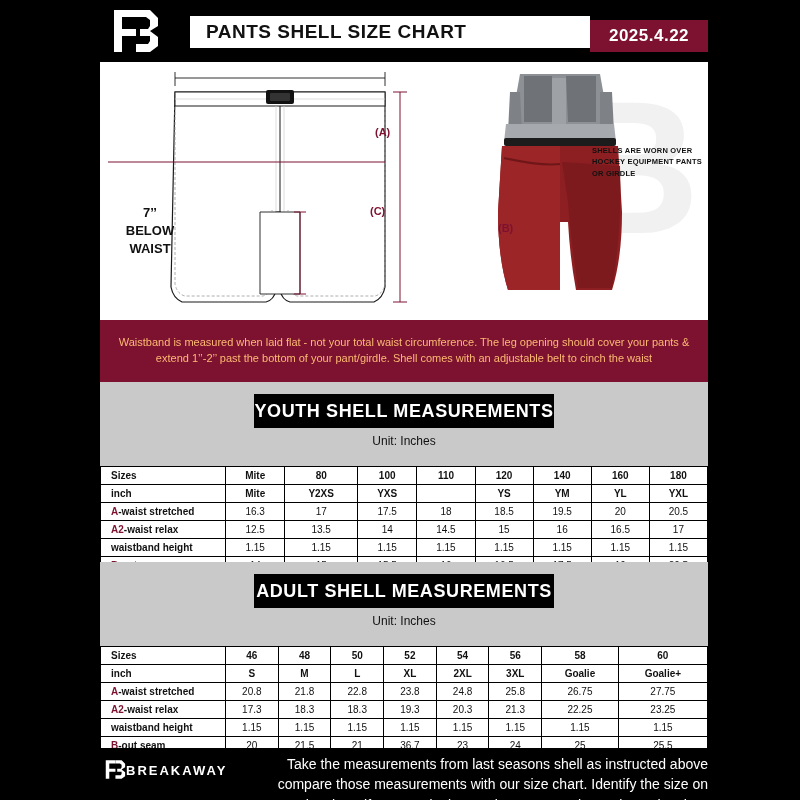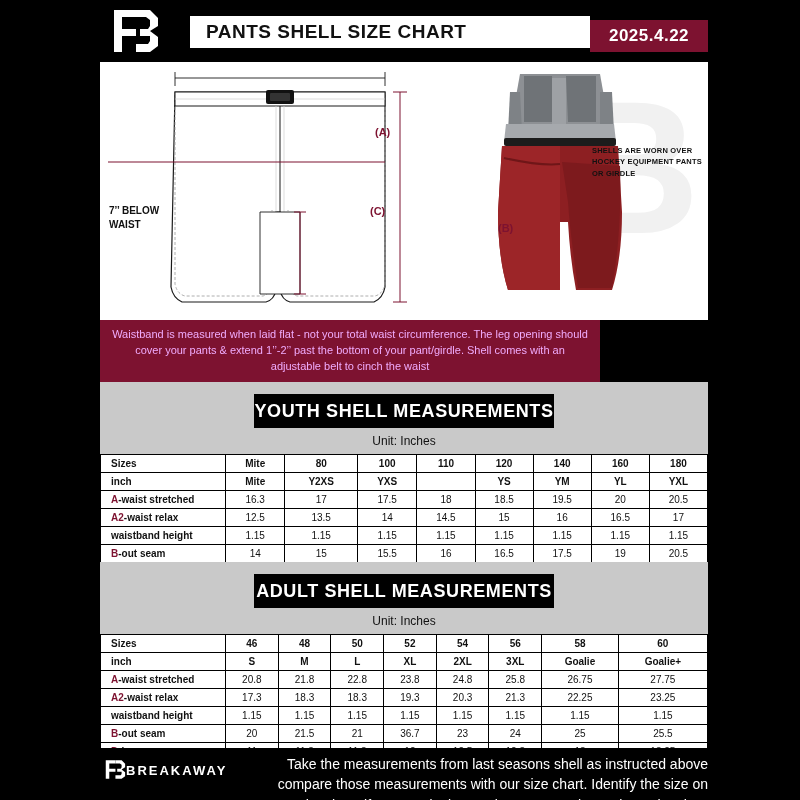--- a/index.html
+++ b/index.html
@@ -13,37 +13,37 @@
   .title-box{position:absolute;left:190px;top:16px;width:400px;height:32px;background:#fff;display:flex;align-items:center;padding-left:16px;box-sizing:border-box;}
   .title-box span{font-size:19px;font-weight:bold;letter-spacing:.5px;color:#111;}
   .date-box{position:absolute;left:590px;top:20px;width:118px;height:32px;background:#7d1230;display:flex;align-items:center;justify-content:center;}
   .date-box span{color:#fff;font-size:17px;font-weight:bold;letter-spacing:.5px;}
 
   
   .diagram{position:absolute;left:100px;top:62px;width:608px;height:258px;background:#fff;overflow:hidden;}
   .watermark{position:absolute;right:8px;top:10px;font-size:190px;color:#f1f1f1;font-weight:bold;line-height:1;user-select:none;}
 
   .note-right{position:absolute;left:492px;top:83px;width:112px;font-size:7.5px;line-height:1.5;color:#111;font-weight:bold;letter-spacing:.2px;}
-  .note-left{position:absolute;left:9px;top:142px;width:60px;font-size:10px;line-height:1.4;color:#111;font-weight:bold;text-align:left;}
+  .note-left{position:absolute;left:20px;top:142px;width:60px;font-size:13px;line-height:1.4;color:#111;font-weight:bold;text-align:center;}
 
   .lbl{position:absolute;font-size:11px;font-weight:bold;color:#7d1230;}
 
   
-  .band{position:absolute;left:100px;top:320px;width:500px;height:62px;background:#7d1230;color:#f0abfc;display:flex;align-items:center;justify-content:center;text-align:center;}
+  .band{position:absolute;left:100px;top:320px;width:608px;height:62px;background:#7d1230;color:#fdba74;display:flex;align-items:center;justify-content:center;text-align:center;}
   .band p{margin:0;font-size:11px;line-height:1.45;padding:0 12px;}
 
   
   .greysec{position:absolute;left:100px;width:608px;background:#c9c9c9;}
   .sec-youth{top:382px;height:182px;}
   .sec-adult{top:562px;height:186px;}
 
   .sec-title{margin:4px auto;width:300px;height:34px;background:#000;color:#fff;display:flex;align-items:center;justify-content:center;font-size:18px;font-weight:bold;letter-spacing:.6px;position:relative;top:8px;}
   .unit{text-align:center;font-size:12px;color:#111;margin-top:14px;}
 
-  table{border-collapse:collapse;width:608px;background:#fff;font-size:10px;margin-top:6px;}
+  table{border-collapse:collapse;width:608px;background:#fff;font-size:10px;margin-top:18px;}
   td{border:1px solid #000;height:17px;text-align:center;color:#111;padding:0 2px;}
   td.rowlbl{text-align:left;padding-left:10px;font-weight:bold;width:112px;}
   td.rowlbl .mk{color:#7d1230;}
   tr.head td{font-weight:bold;}
   tr.sub td{font-weight:bold;}
 
   
   .footer{position:absolute;left:0;top:748px;width:800px;height:52px;background:#000;}
   .foot-logo{position:absolute;left:104px;top:10px;display:flex;align-items:center;}
   .foot-logo svg{display:block;}

